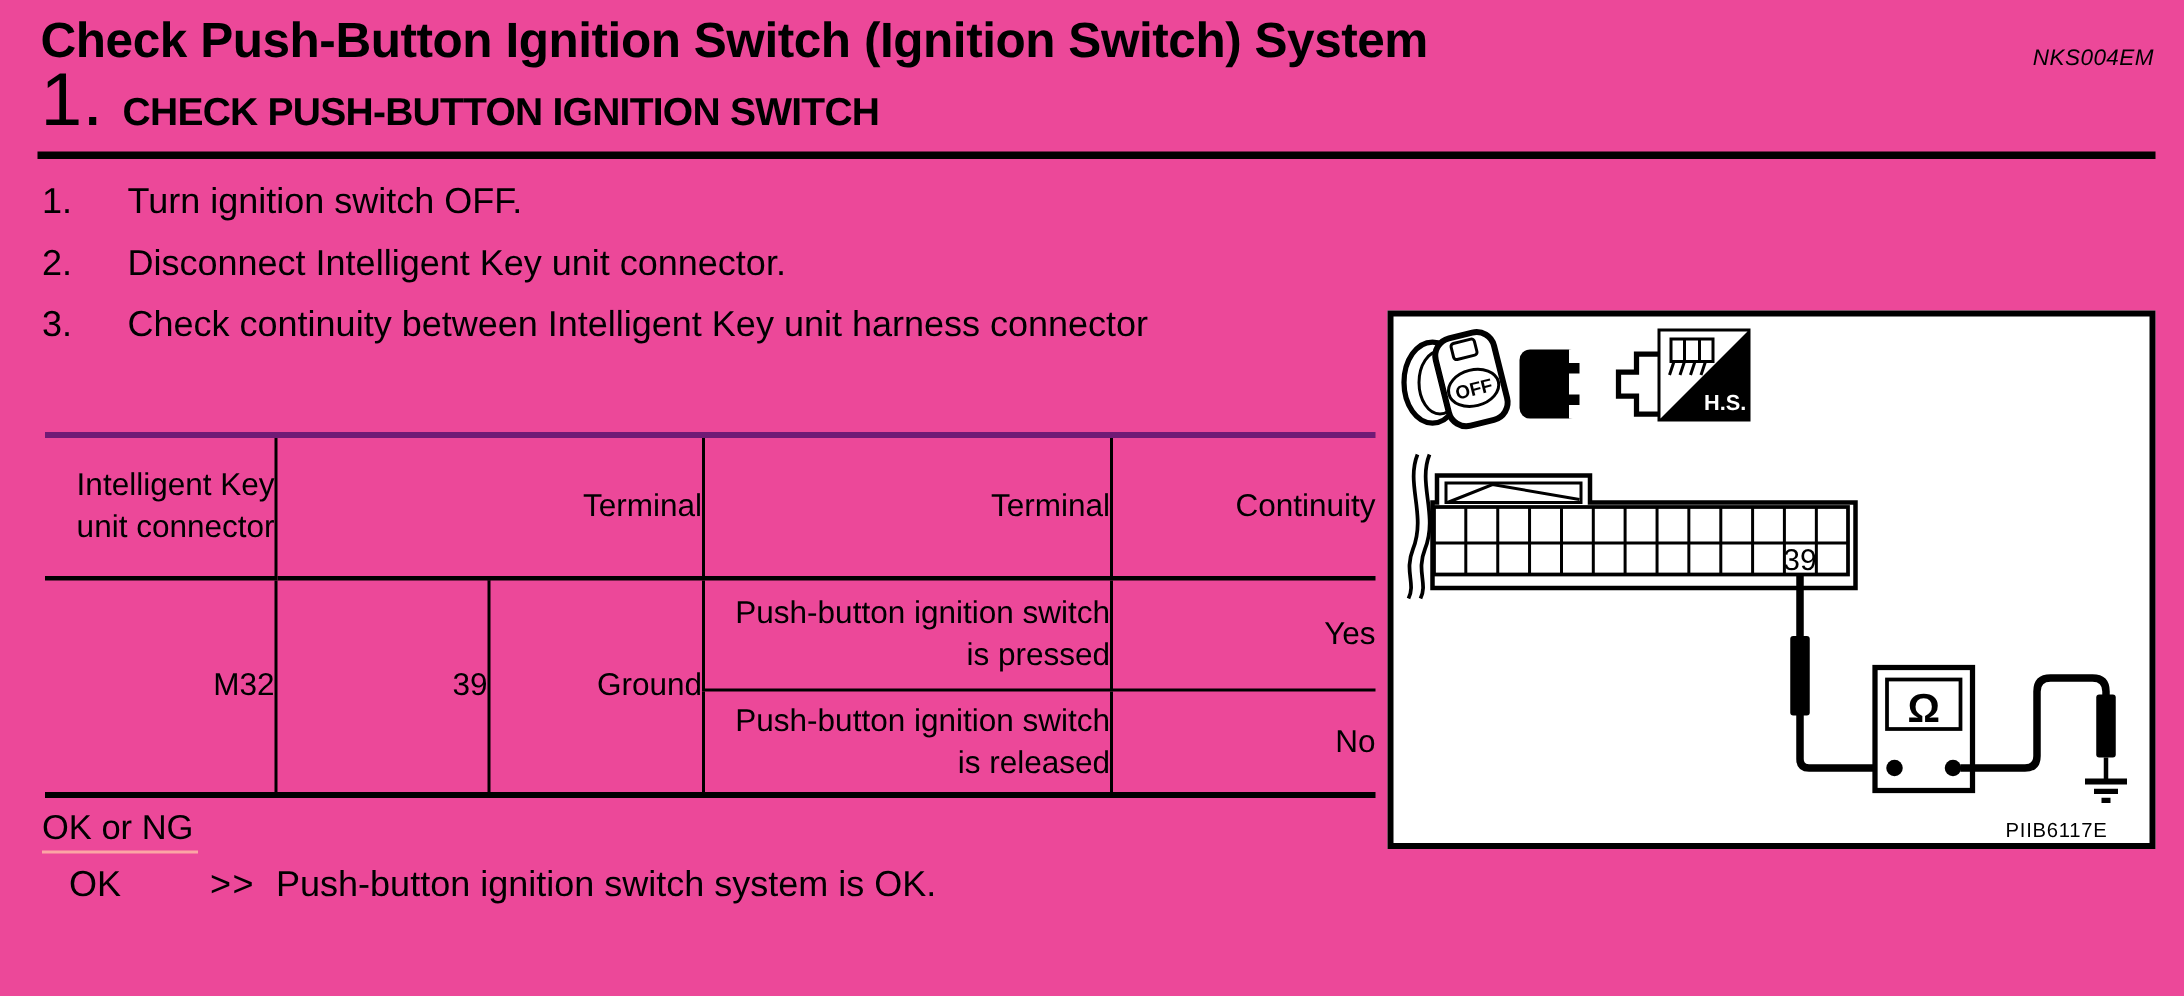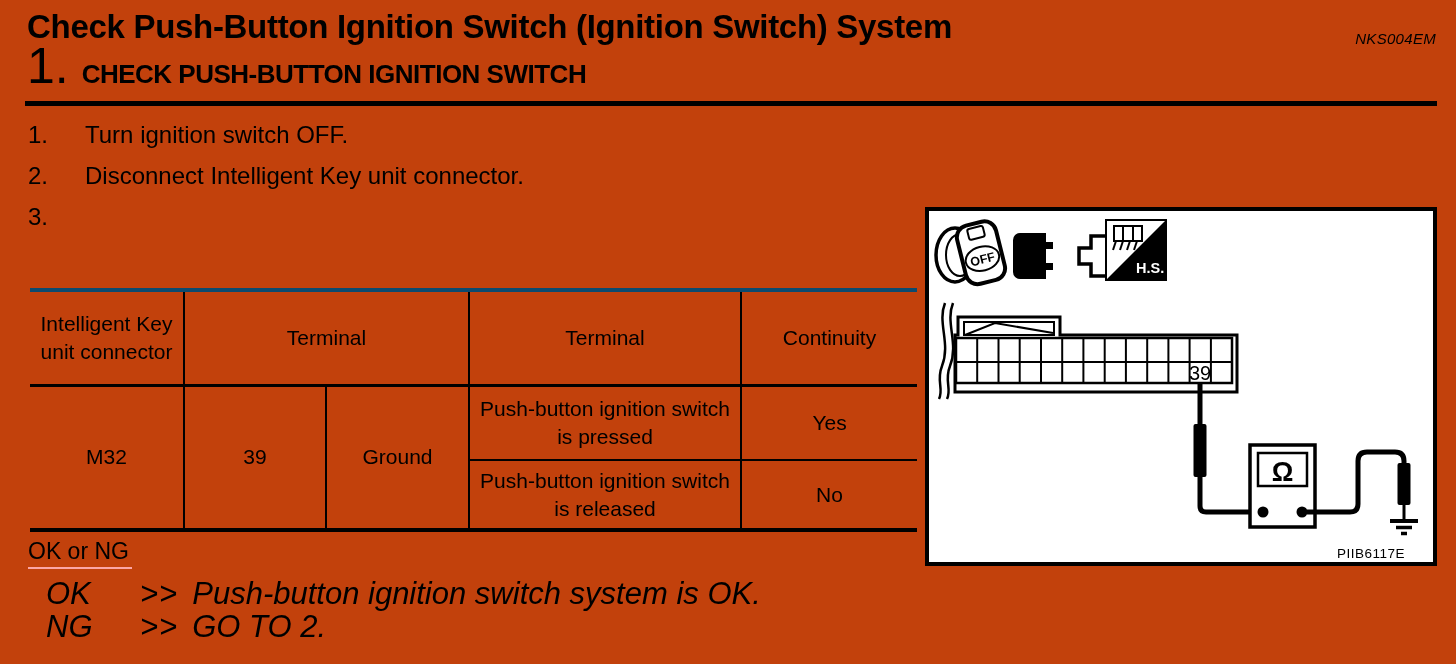--- a/index.html
+++ b/index.html
@@ -1,18 +1,18 @@
 <!DOCTYPE html>
 <html><head>
 <meta charset="utf-8">
 <style>
   * { margin:0; padding:0; box-sizing:border-box; }
   html,body { background:#fff; }
   .page {
-    position:relative; width:1456px; height:664px; background:#c2410c;
+    position:relative; width:1456px; height:664px; background:#ec4899;
     font-family:"Liberation Sans","DejaVu Sans",sans-serif; color:#000; overflow:hidden;
   }
   .title {
     position:absolute; left:27px; top:8px; font-size:33px; font-weight:bold;
     letter-spacing:-0.3px; white-space:nowrap;
   }
   .doc-code {
     position:absolute; top:30px; right:20px; font-size:15px; font-style:italic;
     letter-spacing:0.3px;
   }
@@ -24,34 +24,34 @@
   .rule { position:absolute; left:25px; top:101px; width:1412px; height:5px; background:#000; }
 
   .procedure { position:absolute; left:28px; top:118px; list-style:none; font-size:24px; line-height:33px; }
   .proc-item { position:relative; padding-left:57px; margin-bottom:8px; }
   .proc-num { position:absolute; left:0; top:0; }
   .proc-line { display:block; white-space:nowrap; }
 
   table.ctable {
     position:absolute; left:30px; top:288px; width:887px;
     border-collapse:collapse; table-layout:fixed;
-    border-top:4px solid #0c4a6e; border-bottom:4px solid #000;
-    font-size:21px; line-height:28px; text-align:center;
+    border-top:4px solid #701a75; border-bottom:4px solid #000;
+    font-size:21px; line-height:28px; text-align:right;
   }
   .ctable th { font-weight:normal; border-bottom:3px solid #000; height:95px; vertical-align:middle; }
   .ctable td { vertical-align:middle; }
   .ctable .bl { border-left:2px solid #000;margin-left:40px; }
   .ctable tr.r1 td { height:75px; }
   .ctable tr.r2 td { height:70px; border-top:2px solid #000; }
 
   .result-label {
     position:absolute; left:28px; top:538px; font-size:23px;
     border-bottom:2px solid #fca5a5; padding:0 3px 2px 0;
   }
-  .outcome { position:absolute; left:46px; font-size:31px; white-space:nowrap;font-style:italic; }
+  .outcome { position:absolute; left:46px; font-size:24px; white-space:nowrap; }
   .outcome .oname { display:inline-block; width:94px; }
   .outcome .oarrow { margin-right:14px; letter-spacing:1px; }
   .outcome.row1 { top:576px; }
   .outcome.row2 { top:609px; }
 
   .diagram-box {
     position:absolute; left:925px; top:207px; width:512px; height:359px;
     border:4px solid #000; background:#fff;
   }
   .diagram-box svg { display:block; }
@@ -76,20 +76,21 @@
     <li class="proc-item">
       <span class="proc-num">1.</span>
       <span class="proc-line">Turn ignition switch OFF.</span>
     </li>
     <li class="proc-item">
       <span class="proc-num">2.</span>
       <span class="proc-line">Disconnect Intelligent Key unit connector.</span>
     </li>
     <li class="proc-item">
       <span class="proc-num">3.</span>
+      <span class="proc-line">Check continuity between Intelligent Key unit harness connector</span>
     </li>
   </ol>
 
   <table class="ctable">
     <colgroup>
       <col style="width:154px">
         <col style="width:142px">
         <col style="width:143px">
       <col style="width:272px">
         <col style="width:176px">
@@ -115,23 +116,20 @@
         <td class="bl">No</td>
       </tr>
     </tbody>
   </table>
 
   <div class="result-label">OK or NG</div>
 
   <div class="outcome row1">
     <span class="oname">OK</span><span class="oarrow">&gt;&gt;</span><span class="otext">Push-button ignition switch system is OK.</span>
   </div>
-  <div class="outcome row2">
-    <span class="oname">NG</span><span class="oarrow">&gt;&gt;</span><span class="otext">GO TO 2.</span>
-  </div>
 
   <div class="diagram-box">
     <svg width="504" height="351" viewBox="0 0 504 351">
 
       <g stroke="#000" fill="#fff">
         <ellipse cx="26" cy="44" rx="19" ry="27" stroke-width="3.5"></ellipse>
         <ellipse cx="31" cy="44" rx="14" ry="21" stroke-width="2"></ellipse>
         <g transform="rotate(-14 51 42)">
           <rect x="32" y="12" width="40" height="60" rx="12" stroke-width="4"></rect>
           <rect x="44" y="16" width="16" height="11" rx="2" stroke-width="2"></rect>

